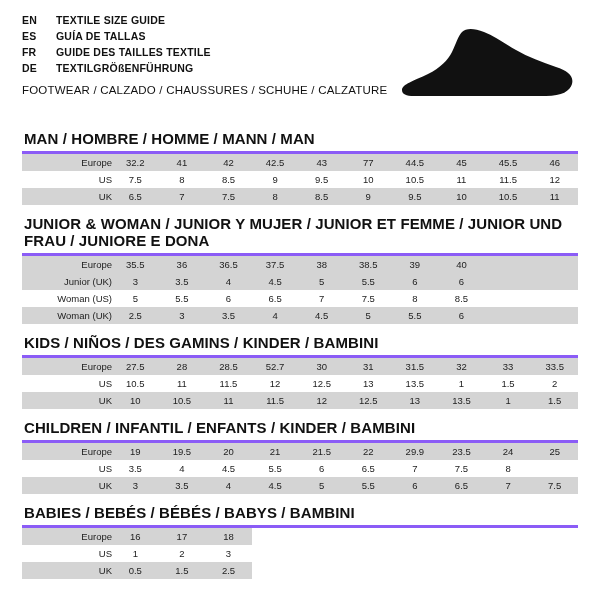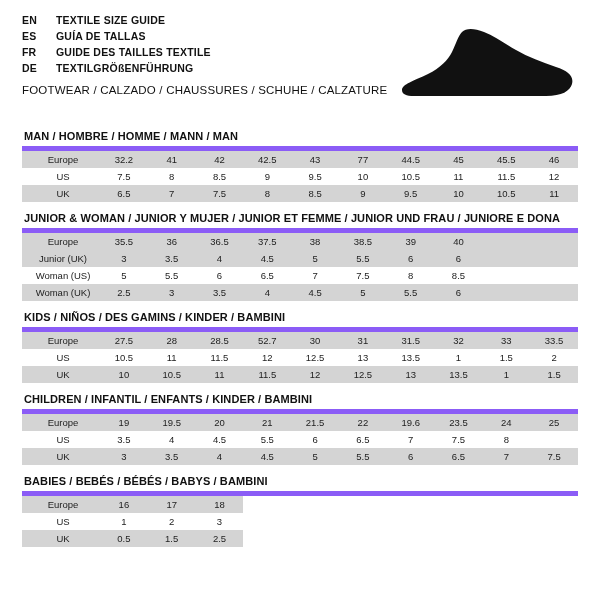--- a/index.html
+++ b/index.html
@@ -63,44 +63,44 @@
   }
 
   
   .sections {
     margin-top: 24px;
   }
   .section {
     margin-bottom: 10px;
   }
   .sec-head {
-    font-size: 11px;
+    font-size: 15px;
     font-weight: bold;
     letter-spacing: 0.1px;
     padding: 0 0 4px 2px;
-    border-bottom: 5px solid #8b5cf6;
+    border-bottom: 3px solid #8b5cf6;
     color: #111;
   }
   table.size {
     border-collapse: collapse;
     width: 100%;
     table-layout: fixed;
     font-size: 9.5px;
   }
   table.size td {
     height: 17px;
     line-height: 17px;
     padding: 0;
     text-align: center;
     color: #222;
     white-space: nowrap;
   }
   table.size td.rowlabel {
-    text-align: center;
-    padding-left: 4px;
+    text-align: right;
+    padding-left: 16px;
     width: 74px;
   }
   tr.shaded td {
     background: #d4d4d4;
   }
   tr.plain td {
     background: #ffffff;
   }
   .short td.empty {
     background: transparent !important;
@@ -301,21 +301,21 @@
         <table class="size">
           <tbody>
             <tr class="shaded">
               <td class="rowlabel">Europe</td>
               <td>19</td>
               <td>19.5</td>
               <td>20</td>
               <td>21</td>
               <td>21.5</td>
               <td>22</td>
-              <td>19.6</td>
+              <td>29.9</td>
               <td>23.5</td>
               <td>24</td>
               <td>25</td>
             </tr>
             <tr class="plain">
               <td class="rowlabel">US</td>
               <td>3.5</td>
               <td>4</td>
               <td>4.5</td>
               <td>5.5</td>

